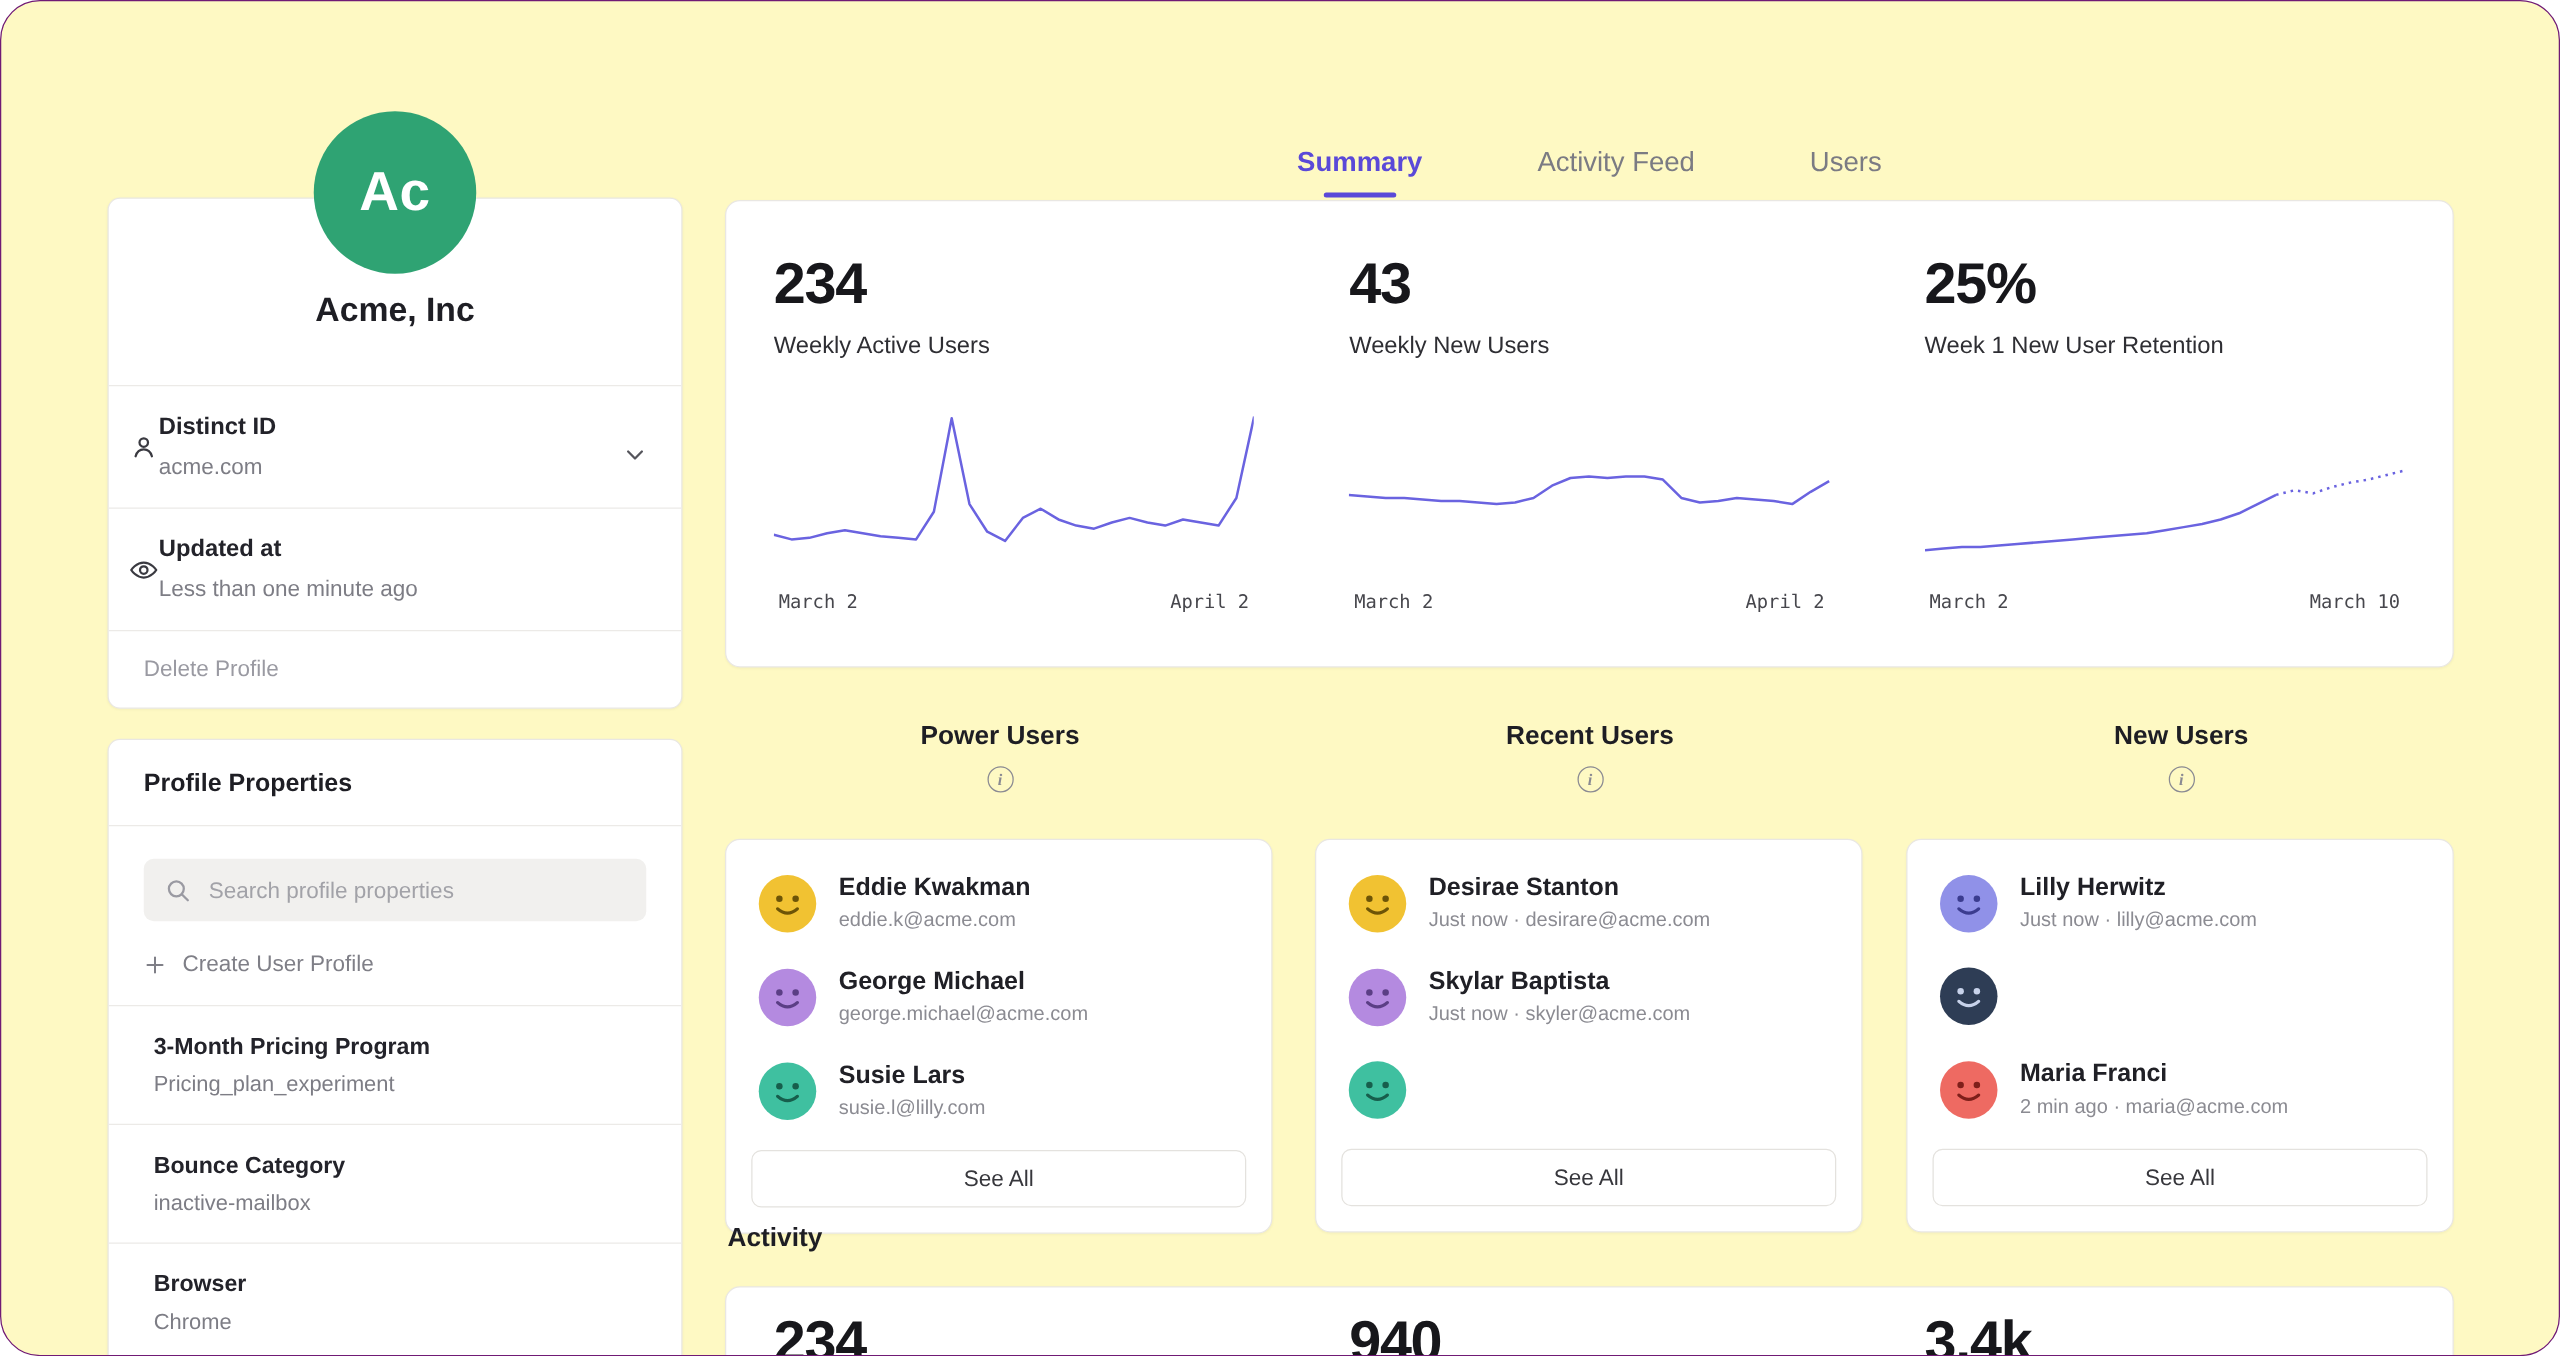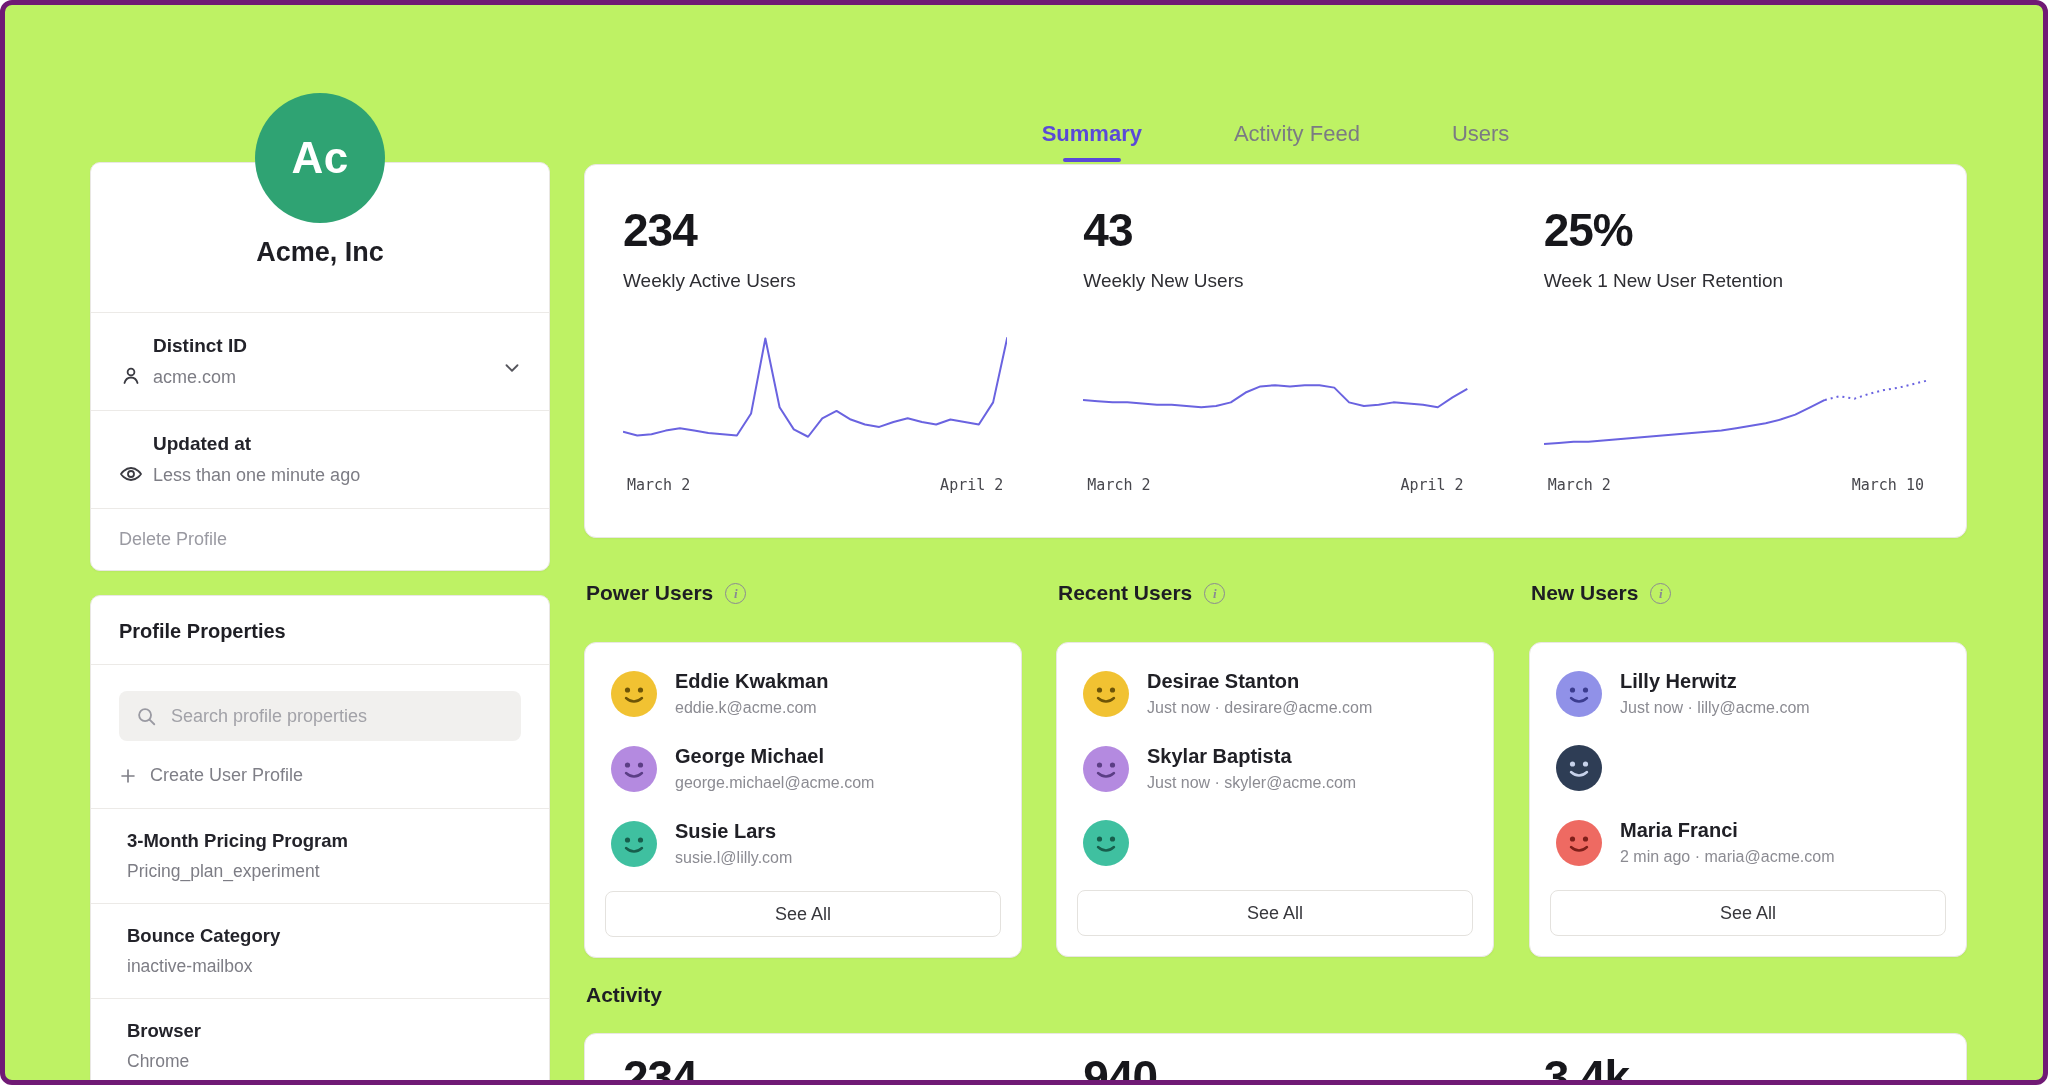--- a/index.html
+++ b/index.html
@@ -1,34 +1,34 @@
 <!DOCTYPE html>
 <html style="--accent: #5a49d8; --chart-line: #6a63e0; --page-bg: #f4f3f1;"><head>
 <meta charset="utf-8">
 <style>
   html,body{margin:0;padding:0;background:#ffffff;}
   body{width:2048px;height:1085px;position:relative;overflow:hidden;
        font-family:"Liberation Sans",sans-serif;-webkit-font-smoothing:antialiased;}
 
-  .frame{position:absolute;inset:0;background:#bef264;border-radius:12px;
-         border:5px solid #701a75;box-sizing:border-box;overflow:hidden;}
+  .frame{position:absolute;inset:0;background:#fef9c3;border-radius:32px;
+         border:1px solid #701a75;box-sizing:border-box;overflow:hidden;}
 
   .card{background:#ffffff;border:1px solid #e9e7e3;border-radius:10px;
         box-shadow:0 1px 2px rgba(27,27,30,.04);box-sizing:border-box;}
 
   
   .avatar{position:absolute;left:250px;top:88px;width:130px;height:130px;border-radius:50%;
           display:flex;align-items:center;justify-content:center;z-index:3;
           color:#fff;font-size:44px;font-weight:700;letter-spacing:.5px;}
 
   .profile-card{position:absolute;left:85px;top:157px;width:460px;z-index:2;}
   .company{margin:0;padding:74px 10px 44px;text-align:center;
            font-size:27px;font-weight:600;color:#1e1e24;}
   .divider{height:1px;background:#eceae7;}
-  .prow{display:flex;align-items:flex-end;gap:10px;padding:22px 28px;position:relative;}
+  .prow{display:flex;align-items:center;gap:0;padding:22px 16px;position:relative;}
   .picon{width:24px;height:24px;color:#3a3a41;flex:none;margin-top:1px;}
   .picon svg{width:24px;height:24px;display:block;}
   .plabel{font-size:19px;font-weight:600;color:#23232a;}
   .pvalue{font-size:18px;color:#7d7d85;margin-top:10px;}
   .chev{position:absolute;right:26px;top:44px;width:22px;height:22px;color:#55555c;cursor:pointer;}
   .chev svg{width:22px;height:22px;display:block;}
   .delete{padding:20px 28px;font-size:18px;color:#9a9aa2;cursor:pointer;}
 
   .props-card{position:absolute;left:85px;top:590px;width:460px;height:620px;z-index:2;}
   .props-title{margin:0;padding:24px 28px 21px;font-size:20px;font-weight:700;color:#1e1e24;}
@@ -61,21 +61,21 @@
   .stat-col{flex:1;padding:38px 38px 0;display:flex;flex-direction:column;min-width:0;}
   .stat-value{font-size:46px;font-weight:700;color:#17171b;letter-spacing:-1px;}
   .stat-label{font-size:19px;color:#2e2e33;margin-top:13px;}
   .spark{margin-top:38px;width:100%;height:130px;display:block;}
   .ticks{display:flex;justify-content:space-between;margin-top:16px;padding:0 4px;
          font-family:"DejaVu Sans Mono",monospace;font-size:15px;color:#47474d;}
 
   
   .list-col{position:absolute;top:576px;width:438px;}
   .lc-0{left:579px;}.lc-1{left:1051px;}.lc-2{left:1524px;}
-  .list-title-row{display:flex;align-items:center;gap:12px;padding-left:2px;}
+  .list-title-row{display:flex;align-items:center;gap:12px;padding-left:2px;flex-direction:column;}
   .list-title{font-size:21px;font-weight:700;color:#1e1e24;}
   .info-icon{width:21px;height:21px;border:1.5px solid #8a8a92;border-radius:50%;
              color:#8a8a92;display:flex;align-items:center;justify-content:center;
              box-sizing:border-box;cursor:pointer;}
   .info-icon::after{content:"i";font:italic 700 13px "Liberation Serif",serif;line-height:1;}
   .list-card{margin-top:37px;border-radius:12px;padding:13px 0 20px;}
   .urow{display:flex;align-items:center;gap:18px;padding:14px 26px;cursor:pointer;}
   .uavatar{width:46px;height:46px;border-radius:50%;flex:none;overflow:hidden;}
   .uavatar svg{display:block;}
   .utext{display:flex;flex-direction:column;min-width:0;}

